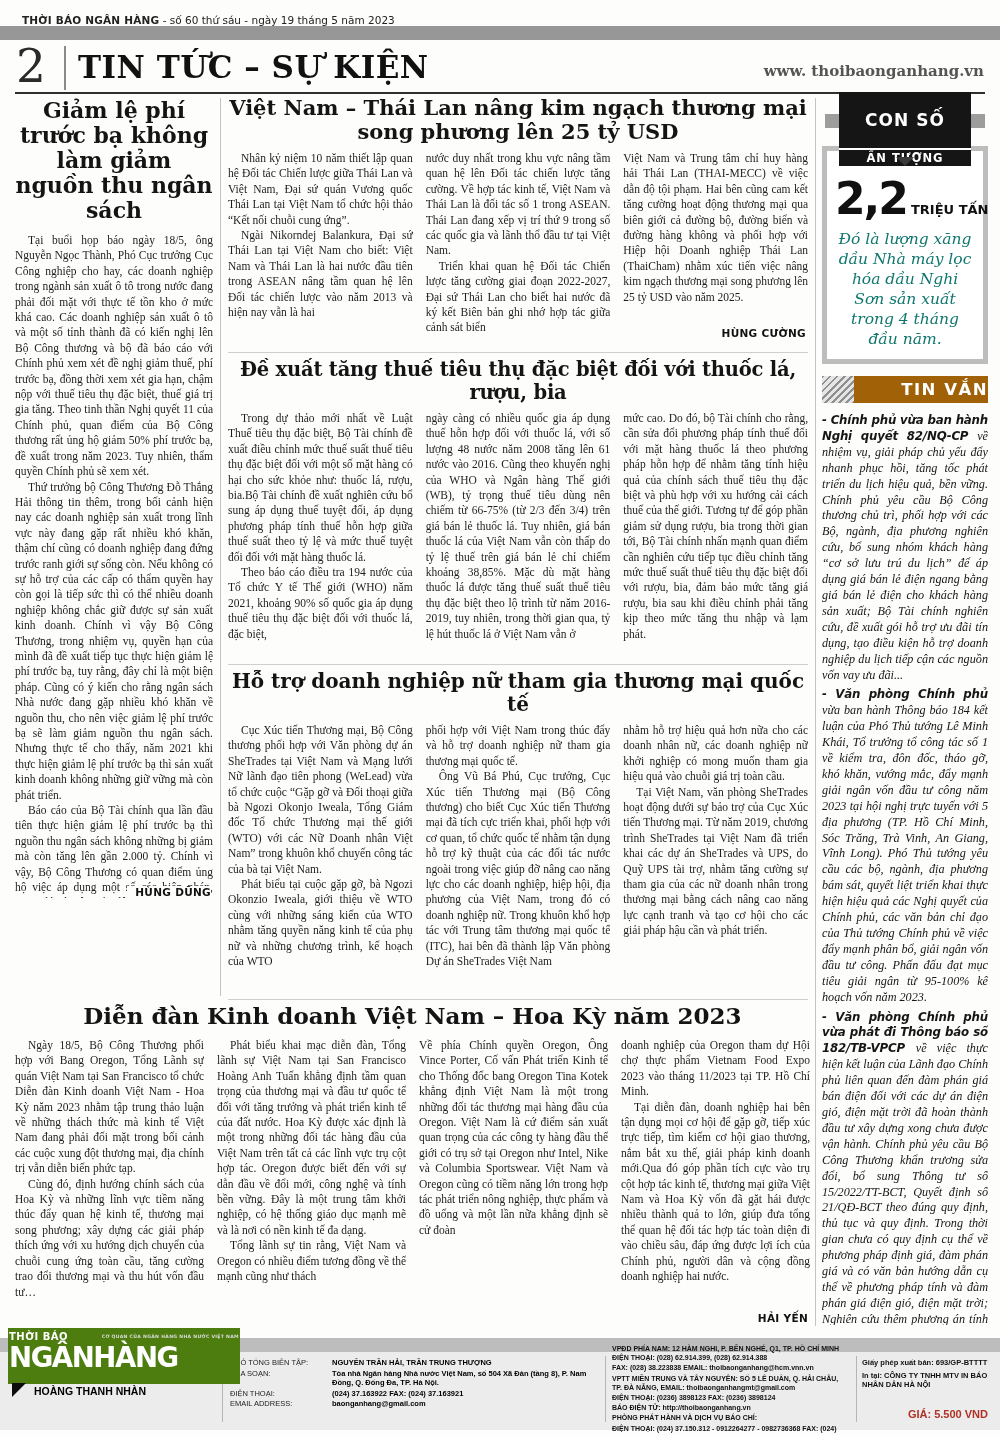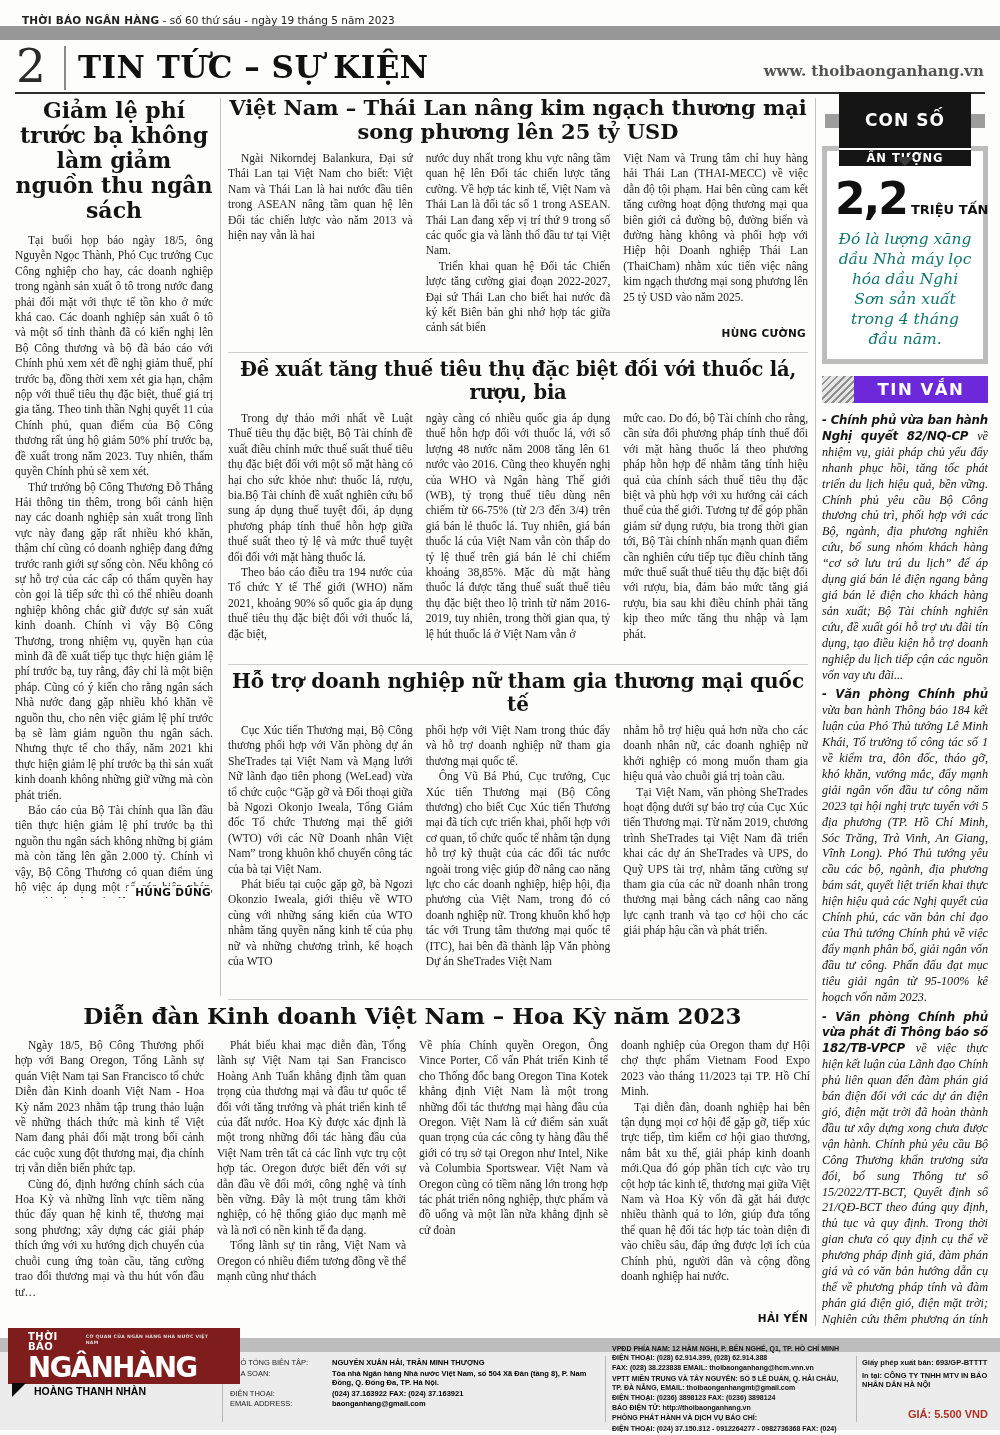--- a/index.html
+++ b/index.html
@@ -56,31 +56,31 @@
   .ribbon::before{left:-14px;} .ribbon::after{right:-14px;}
   .ribbon .tail{position:absolute;left:50%;transform:translateX(-50%);bottom:-9px;width:0;height:0;
                 border:9px solid transparent;border-top:9px solid #3a3a3a;}
   .statbox{margin-top:-20px;border:5px solid #bdbdbd;background:#fff;padding:26px 8px 10px;text-align:center;}
   .statline{white-space:nowrap;}
   .statval{font:bold 44px/44px "DejaVu Sans",sans-serif;color:#101010;letter-spacing:-2px;}
   .statunit{font:bold 13px "DejaVu Sans",sans-serif;color:#101010;margin-left:4px;}
   .statdesc{margin-top:8px;font:italic 15.5px/20px "DejaVu Serif",serif;color:#0f766e;}
   .tv{display:flex;height:27px;margin-top:12px;}
   .tv-deco{width:32px;background:repeating-linear-gradient(135deg,#8f8f8f 0 2px,#e5e5e5 2px 5px);}
-  .tv-bar{flex:1;background:#6d28d9;color:#fff;text-align:center;
+  .tv-bar{flex:1;background:#a16207;color:#fff;text-align:right;
           font:bold 16.5px/27px "DejaVu Sans",sans-serif;letter-spacing:1.5px;}
   .tinvan{margin-top:10px;}
   .tinvan p{margin:0 0 4px;text-align:justify;font:italic 12.2px/15.9px "Liberation Serif",serif;color:#161616;}
   .tinvan .lead{font:italic bold 11.8px "DejaVu Sans",sans-serif;letter-spacing:-.2px;}
   
   .footer{position:absolute;left:0;top:1338px;width:1000px;height:92px;background:#ececec;
           font-family:"Liberation Sans","DejaVu Sans",sans-serif;}
   .fband{position:absolute;left:0;top:0;width:1000px;height:14px;background:#bdbdbd;}
-  .flogo{position:absolute;left:8px;top:-10px;width:232px;height:56px;background:#7f1d1d;color:#fff;
-         padding:4px 20px;box-sizing:border-box;z-index:3;}
+  .flogo{position:absolute;left:8px;top:-10px;width:232px;height:56px;background:#4d7c0f;color:#fff;
+         padding:4px 1px;box-sizing:border-box;z-index:3;}
   .flogo::after{content:'';position:absolute;left:4px;bottom:-13px;width:0;height:0;
                 border-top:14px solid #0d0d0d;border-right:14px solid transparent;}
   .flrow{display:flex;justify-content:space-between;align-items:flex-start;}
   .fl-small{font:bold 10px/10px "DejaVu Sans",sans-serif;letter-spacing:.5px;}
   .fl-tag{font:bold 4.6px/6px "DejaVu Sans",sans-serif;letter-spacing:.3px;color:#ddd;margin-top:2px;}
   .fl-big{font:bold 29px/30px "DejaVu Sans",sans-serif;letter-spacing:-1.5px;transform:scaleX(.95);transform-origin:left;}
   .f-editor{position:absolute;left:34px;top:34px;text-align:right;}
   .f-editor .lab{font:8px/12px "Liberation Sans",sans-serif;color:#222;letter-spacing:.3px;}
   .f-editor .nm{font:bold 10.5px/15px "Liberation Sans",sans-serif;color:#000;}
   .f-colb{position:absolute;left:230px;top:20px;width:370px;}
@@ -123,20 +123,21 @@
         <p>Thứ trưởng bộ Công Thương Đỗ Thắng Hải thông tin thêm, trong bối cảnh hiện nay các doanh nghiệp sản xuất trong lĩnh vực này đang gặp rất nhiều khó khăn, thậm chí cũng có doanh nghiệp đang đứng trước ranh giới sự sống còn. Nếu không có sự hỗ trợ của các cấp có thẩm quyền hay còn gọi là tiếp sức thì có thể nhiều doanh nghiệp không chắc giữ được sự sản xuất kinh doanh. Chính vì vậy Bộ Công Thương, trong nhiệm vụ, quyền hạn của mình đã đề xuất tiếp tục thực hiện giảm lệ phí trước bạ, tuy rằng, đây chỉ là một biện pháp. Cũng có ý kiến cho rằng ngân sách Nhà nước đang gặp nhiều khó khăn về nguồn thu, cho nên việc giảm lệ phí trước bạ sẽ làm giảm nguồn thu ngân sách. Nhưng thực tế cho thấy, năm 2021 khi thực hiện giảm lệ phí trước bạ thì sản xuất kinh doanh không những giữ vững mà còn phát triển.</p>
         <p>Báo cáo của Bộ Tài chính qua lần đầu tiên thực hiện giảm lệ phí trước bạ thì nguồn thu ngân sách không những bị giảm mà còn tăng lên gần 2.000 tỷ. Chính vì vậy, Bộ Công Thương có quan điểm ủng hộ việc áp dụng một số các biện pháp, trong đó có việc giảm lệ phí trước bạ.</p>
       </div>
     <div class="byline">HÙNG DŨNG</div>
   </div>
 
   <div class="art art2">
     <h2 class="art-title">Việt Nam – Thái Lan nâng kim ngạch thương mại song phương lên 25 tỷ USD</h2>
     <div class="cols">
       <div class="col">
+          <p>Nhân kỷ niệm 10 năm thiết lập quan hệ Đối tác Chiến lược giữa Thái Lan và Việt Nam, Đại sứ quán Vương quốc Thái Lan tại Việt Nam tổ chức hội thảo “Kết nối chuỗi cung ứng”.</p>
           <p>Ngài Nikorndej Balankura, Đại sứ Thái Lan tại Việt Nam cho biết: Việt Nam và Thái Lan là hai nước đầu tiên trong ASEAN nâng tầm quan hệ lên Đối tác chiến lược vào năm 2013 và hiện nay vẫn là hai</p>
         </div>
       <div class="col cont">
           <p>nước duy nhất trong khu vực nâng tầm quan hệ lên Đối tác chiến lược tăng cường. Về hợp tác kinh tế, Việt Nam và Thái Lan là đối tác số 1 trong ASEAN. Thái Lan đang xếp vị trí thứ 9 trong số các quốc gia và lãnh thổ đầu tư tại Việt Nam.</p>
           <p>Triển khai quan hệ Đối tác Chiến lược tăng cường giai đoạn 2022-2027, Đại sứ Thái Lan cho biết hai nước đã ký kết Biên bản ghi nhớ hợp tác giữa cảnh sát biển</p>
         </div>
       <div class="col cont">
           <p>Việt Nam và Trung tâm chỉ huy hàng hải Thái Lan (THAI-MECC) về việc dẫn độ tội phạm. Hai bên cũng cam kết tăng cường hoạt động thương mại qua biên giới cả đường bộ, đường biển và đường hàng không và phối hợp với Hiệp hội Doanh nghiệp Thái Lan (ThaiCham) nhằm xúc tiến việc nâng kim ngạch thương mại song phương lên 25 tỷ USD vào năm 2025.</p>
         </div>
       <div class="byline">HÙNG CƯỜNG</div>
@@ -234,21 +235,21 @@
       <div class="fl-big">NGÂNHÀNG</div>
     </div>
     <div class="f-editor">
       <div class="lab">TỔNG BIÊN TẬP</div>
       <div class="nm">HOÀNG THANH NHÀN</div>
     </div>
     <div class="fv fv1"></div>
     <div class="f-colb">
         <div class="pair">
           <span class="lbl">PHÓ TỔNG BIÊN TẬP:</span>
-          <span class="val">NGUYỄN XUÂN HẢI, TRẦN MINH THƯỢNG</span>
+          <span class="val">NGUYỄN TRẦN HẢI, TRẦN TRUNG THƯỢNG</span>
         </div>
         <div class="pair">
           <span class="lbl">TÒA SOẠN:</span>
           <span class="val">Tòa nhà Ngân hàng Nhà nước Việt Nam, số 504 Xã Đàn (tầng 8), P. Nam Đồng, Q. Đống Đa, TP. Hà Nội.</span>
         </div>
         <div class="pair">
           <span class="lbl">ĐIỆN THOẠI:</span>
           <span class="val">(024) 37.163922      FAX: (024) 37.163921</span>
         </div>
         <div class="pair">

